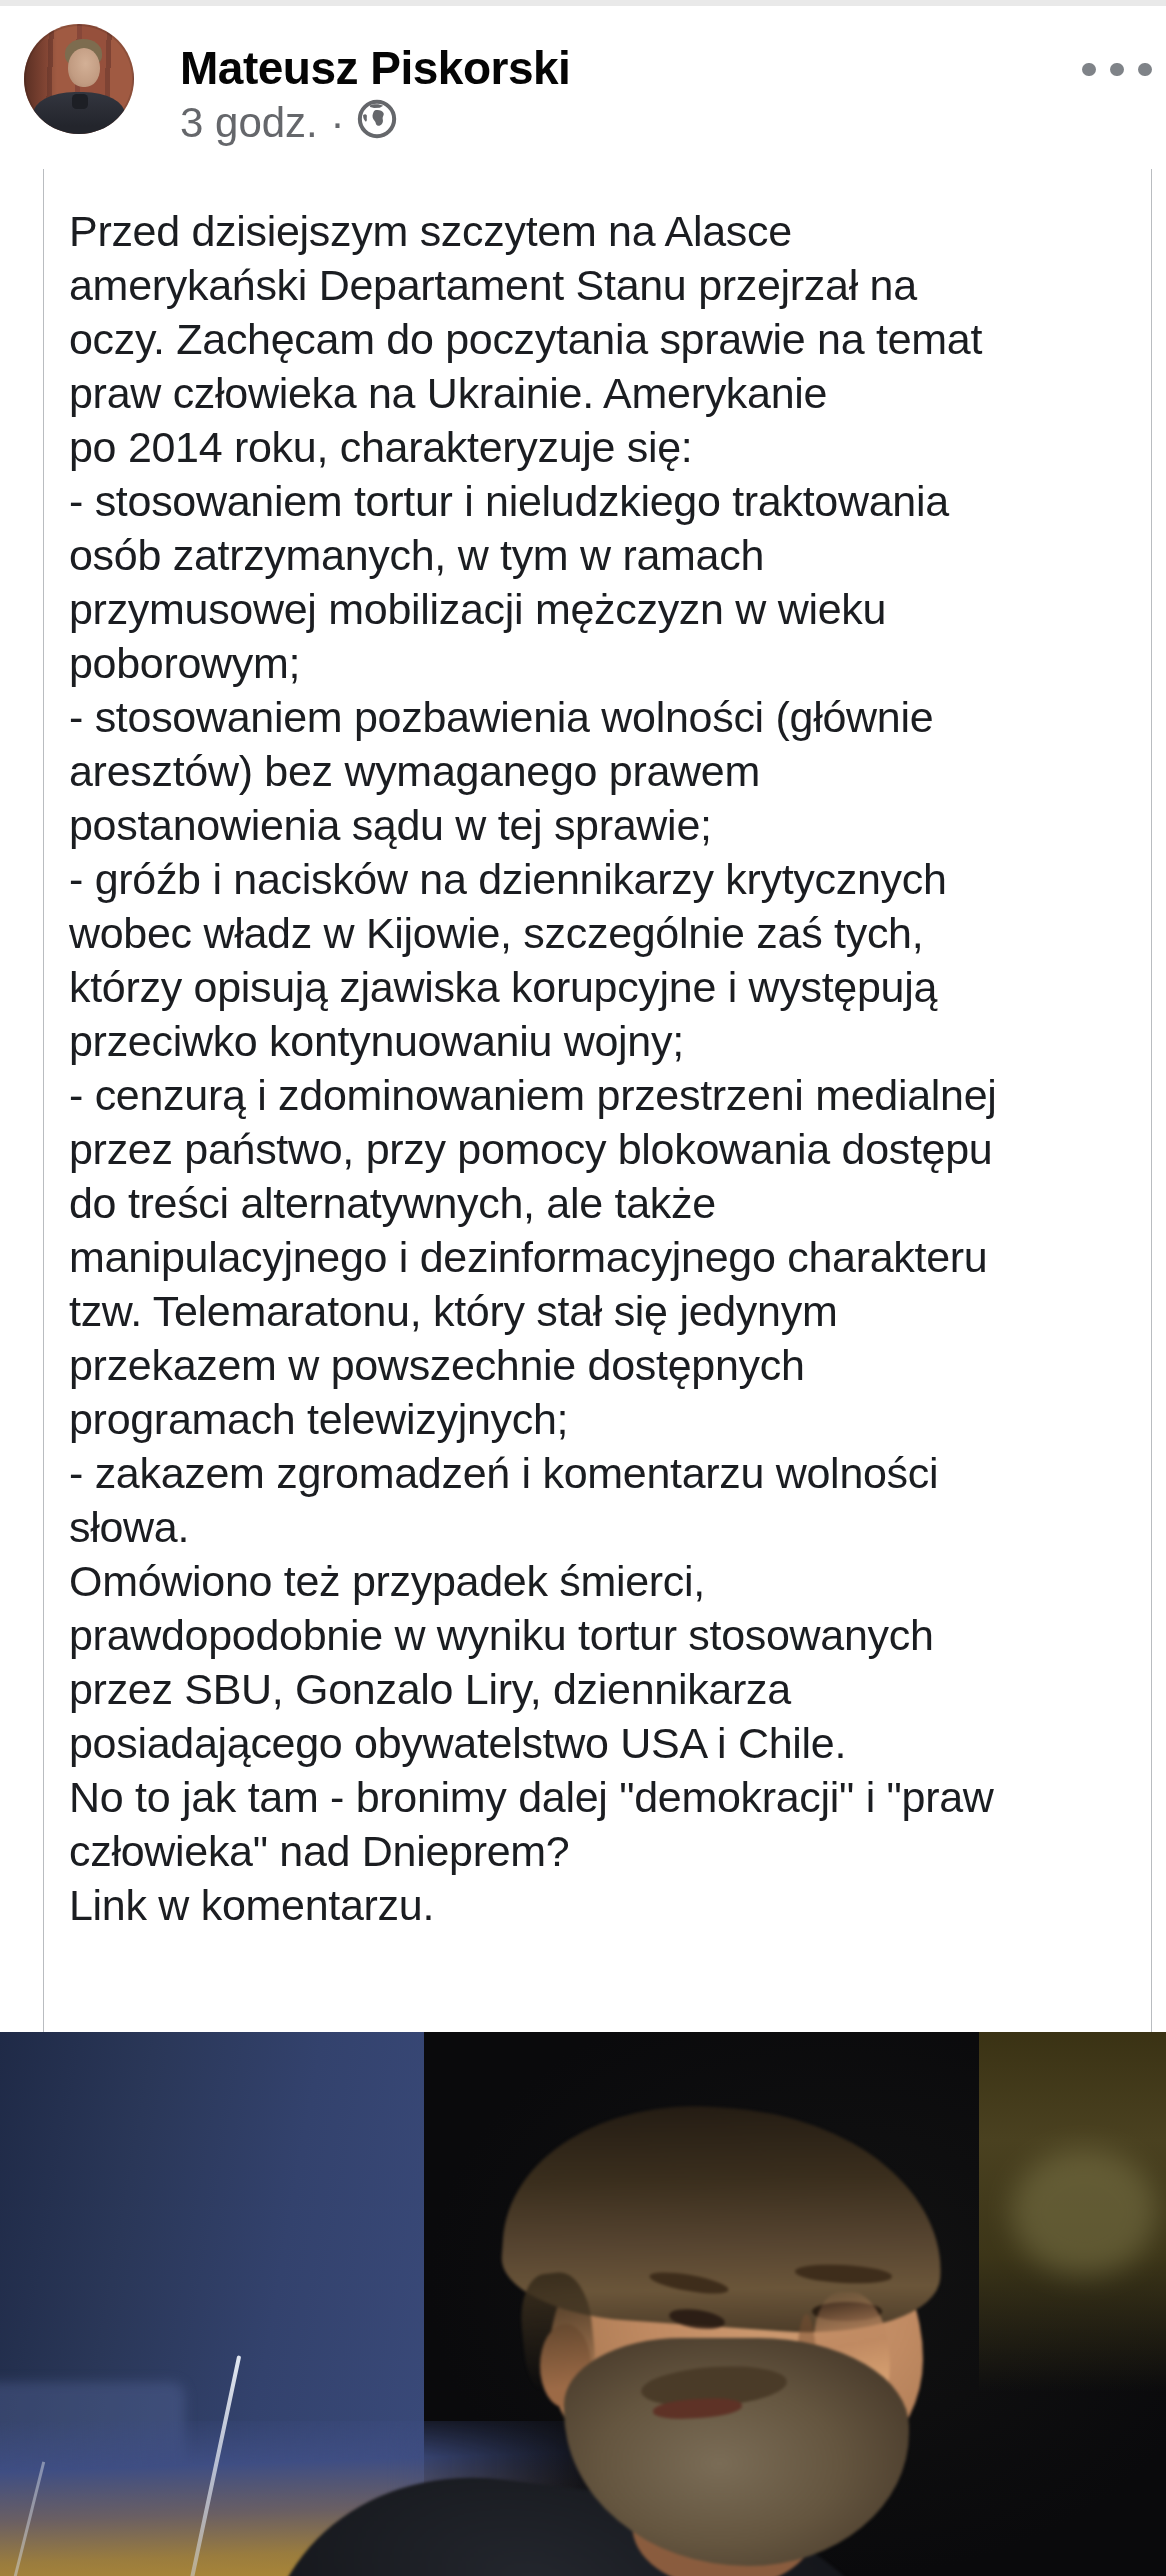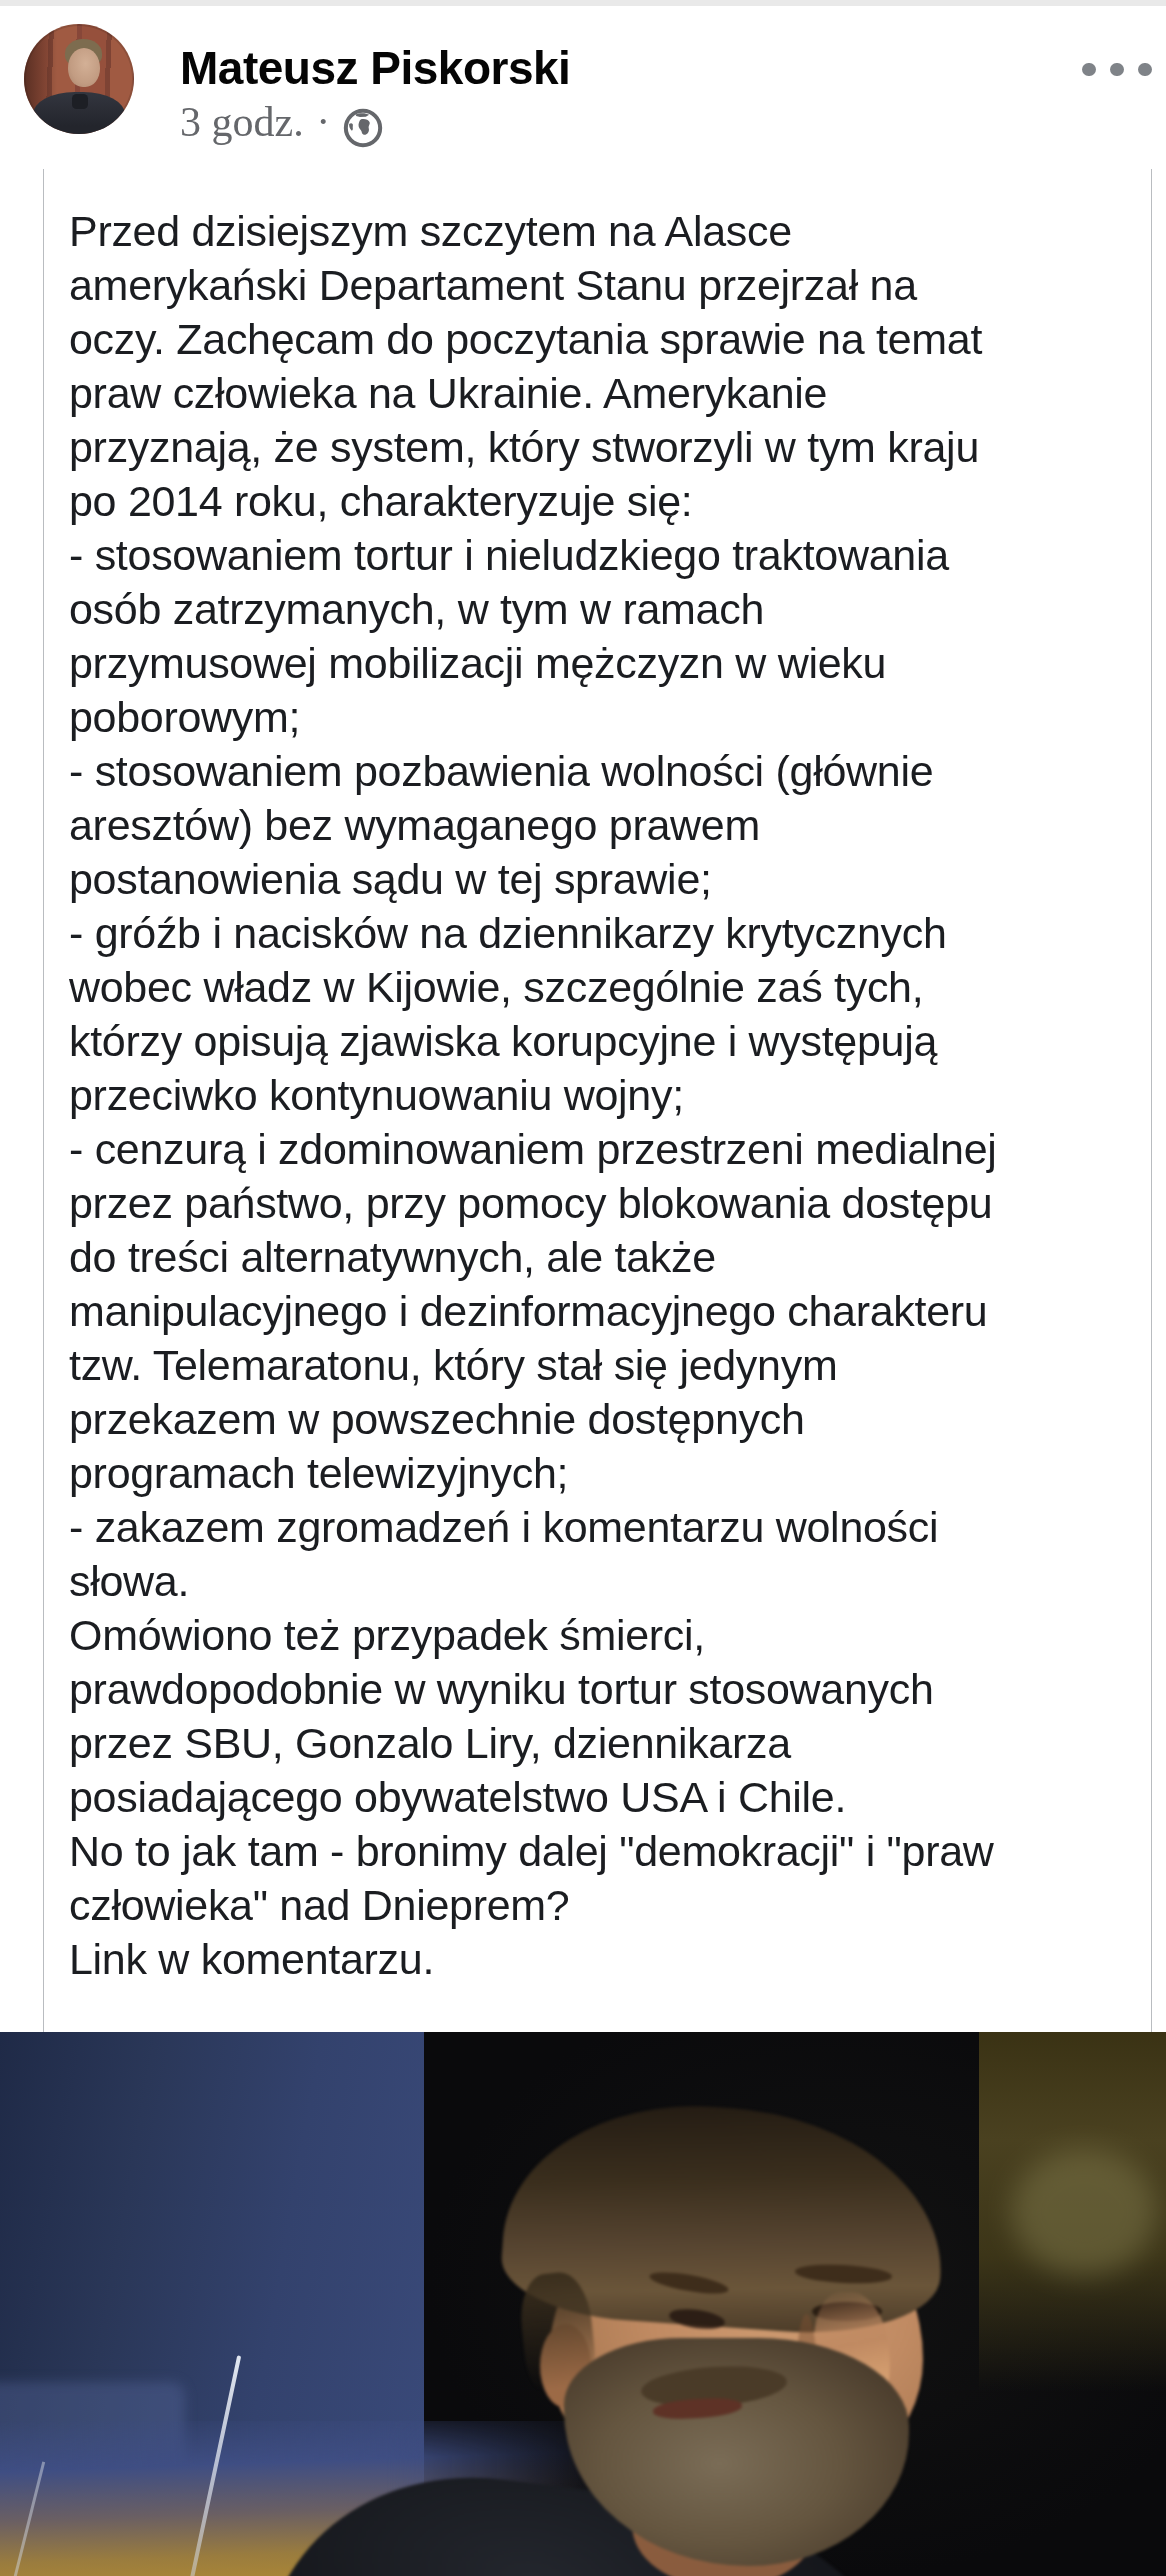--- a/index.html
+++ b/index.html
@@ -25,22 +25,22 @@
   .avatar .av-shade{position:absolute;left:0;top:0;width:30%;height:100%;background:linear-gradient(90deg,rgba(40,20,15,.55),rgba(40,20,15,0));}
   .avatar .av-hair{position:absolute;left:37%;top:14%;width:34%;height:26%;border-radius:50% 50% 40% 40%;background:#7d6c4f;}
   .avatar .av-face{position:absolute;left:40%;top:22%;width:29%;height:36%;border-radius:50% 50% 46% 46%;background:radial-gradient(ellipse at 55% 40%,#d3b096 0%,#c29c82 60%,#a9826a 100%);}
   .avatar .av-body{position:absolute;left:8%;top:62%;width:84%;height:45%;border-radius:45% 45% 0 0;background:linear-gradient(180deg,#33363f 0%,#23252c 70%);}
   .avatar .av-collar{position:absolute;left:44%;top:64%;width:14%;height:14%;background:#1d1f25;border-radius:30%;}
   .author{
     position:absolute;left:180px;top:37px;font-size:46px;line-height:51px;font-weight:700;
     color:var(--text-primary);letter-spacing:-0.5px;cursor:pointer;
   }
   .meta-row{
-    position:absolute;left:180px;top:91px;height:51px;display:flex;align-items:flex-end;gap:12.6px;
-    color:var(--text-secondary);font-size:42px;line-height:51px;cursor:pointer;font-family:Liberation Serif, serif;
+    position:absolute;left:180px;top:91px;height:51px;display:flex;align-items:flex-start;gap:12.6px;
+    color:var(--text-secondary);font-size:42px;line-height:51px;cursor:pointer;
   }
   .meta-sep{font-size:42px;color:var(--text-secondary);}
   .globe{width:40px;height:40px;display:block;margin-top:1.9px;}
   .menu-dots{
     position:absolute;left:1082px;top:49px;width:70px;height:29px;display:flex;align-items:center;
     justify-content:space-between;cursor:pointer;
   }
   .menu-dots .dot{width:13.6px;height:13.6px;border-radius:50%;background:#7f8388;}
   
   .post-box{
@@ -130,21 +130,20 @@
       <span class="dot"></span>
       <span class="dot"></span>
     </div>
   </div>
 
   <div class="post-box">
       <div class="post-line">Przed dzisiejszym szczytem na Alasce</div>
       <div class="post-line">amerykański Departament Stanu przejrzał na</div>
       <div class="post-line">oczy. Zachęcam do poczytania sprawie na temat</div>
       <div class="post-line">praw człowieka na Ukrainie. Amerykanie</div>
-      <div class="post-line">przyznają, że system, który stworzyli w tym kraju</div>
       <div class="post-line">po 2014 roku, charakteryzuje się:</div>
       <div class="post-line">- stosowaniem tortur i nieludzkiego traktowania</div>
       <div class="post-line">osób zatrzymanych, w tym w ramach</div>
       <div class="post-line">przymusowej mobilizacji mężczyzn w wieku</div>
       <div class="post-line">poborowym;</div>
       <div class="post-line">- stosowaniem pozbawienia wolności (głównie</div>
       <div class="post-line">aresztów) bez wymaganego prawem</div>
       <div class="post-line">postanowienia sądu w tej sprawie;</div>
       <div class="post-line">- gróźb i nacisków na dziennikarzy krytycznych</div>
       <div class="post-line">wobec władz w Kijowie, szczególnie zaś tych,</div>

